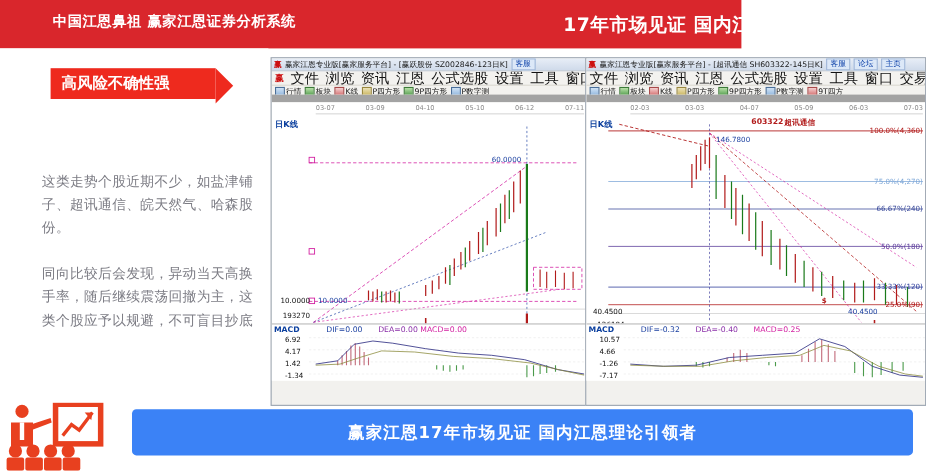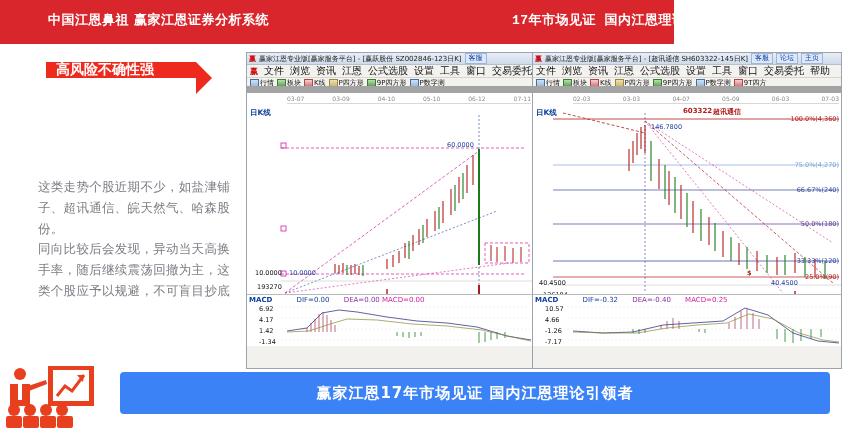--- a/index.html
+++ b/index.html
@@ -15,45 +15,44 @@
     position:absolute; left:0; top:0; width:674px; height:44px;
     background:#d9262c;
   }
   .topbar .t-left {
     position:absolute; left:48px; top:11px;
     color:#ffffff; font-size:13px; font-weight:bold; letter-spacing:.5px;
     white-space:nowrap;
   }
   .topbar .t-right {
     position:absolute; left:512px; top:11px;
-    color:#ffffff; font-size:13px; font-weight:bold; letter-spacing:.5px;
+    color:#ffffff; font-size:17px; font-weight:bold; letter-spacing:.5px;
     white-space:nowrap;
-    font-family:Liberation Mono, monospace;
   }
   
   .leftcol { position:absolute; left:0; top:44px; width:244px; height:325px; background:#fff; }
   .arrow-banner {
-    position:absolute; left:46px; top:18px; height:16px; width:150px;
+    position:absolute; left:46px; top:18px; height:28px; width:150px;
     background:#ee2a1e; display:flex; align-items:center;
   }
   .arrow-banner .label {
     color:#ffffff; font-size:14px; font-weight:bold; padding-left:10px; white-space:nowrap;
   }
   .arrow-banner:after {
     content:""; position:absolute; right:-16px; top:0;
     border-top:16px solid transparent; border-bottom:16px solid transparent;
     border-left:16px solid #ee2a1e;
   }
   .para {
     position:absolute; left:38px; width:196px;
     color:#7c7c84; font-size:12.5px; line-height:21px;
     letter-spacing:.3px;
   }
   .p1 { top:72px; }
-  .p2 { top:132px; }
+  .p2 { top:110px; }
   .p3 { top:194px; }
   
   .mascot { position:absolute; left:2px; top:366px; width:150px; height:62px; }
   
   .bottombar {
     position:absolute; left:120px; top:372px; width:710px; height:42px;
     background:#3b82f6; border-radius:4px;
     display:flex; align-items:center; justify-content:center;
   }
   .bottombar .label {
@@ -79,21 +78,21 @@
   .tbtn {
     font-size:7px; color:#0a3fa8; background:#dce8f8;
     border:1px solid #9fb6d8; padding:0 3px; line-height:9px; white-space:nowrap;
   }
 
   .menubar {
     height:13px; background:#f3f2ef; display:flex; align-items:center;
     gap:6px; padding:0 3px; border-bottom:1px solid #d7d4cd;
     white-space:nowrap; overflow:hidden;
   }
-  .menubar .mi { font-size:10px; color:#111;font-family:Liberation Serif, serif; }
+  .menubar .mi { font-size:13px; color:#111;font-family:Liberation Serif, serif; }
   .menubar .mlogo { color:#cc1111; font-weight:bold; font-size:8px; }
 
   .toolbar {
     height:15px; background:#f3f2ef; display:flex; align-items:flex-start;
     gap:3px; padding:0 3px; border-bottom:7px solid #a3a3a3;
     white-space:nowrap; overflow:hidden;
   }
   .tool { display:flex; align-items:center; gap:1px; }
   .tool .gl {
     width:9px; height:9px; display:inline-block; border:1px solid #4a6f9a;

